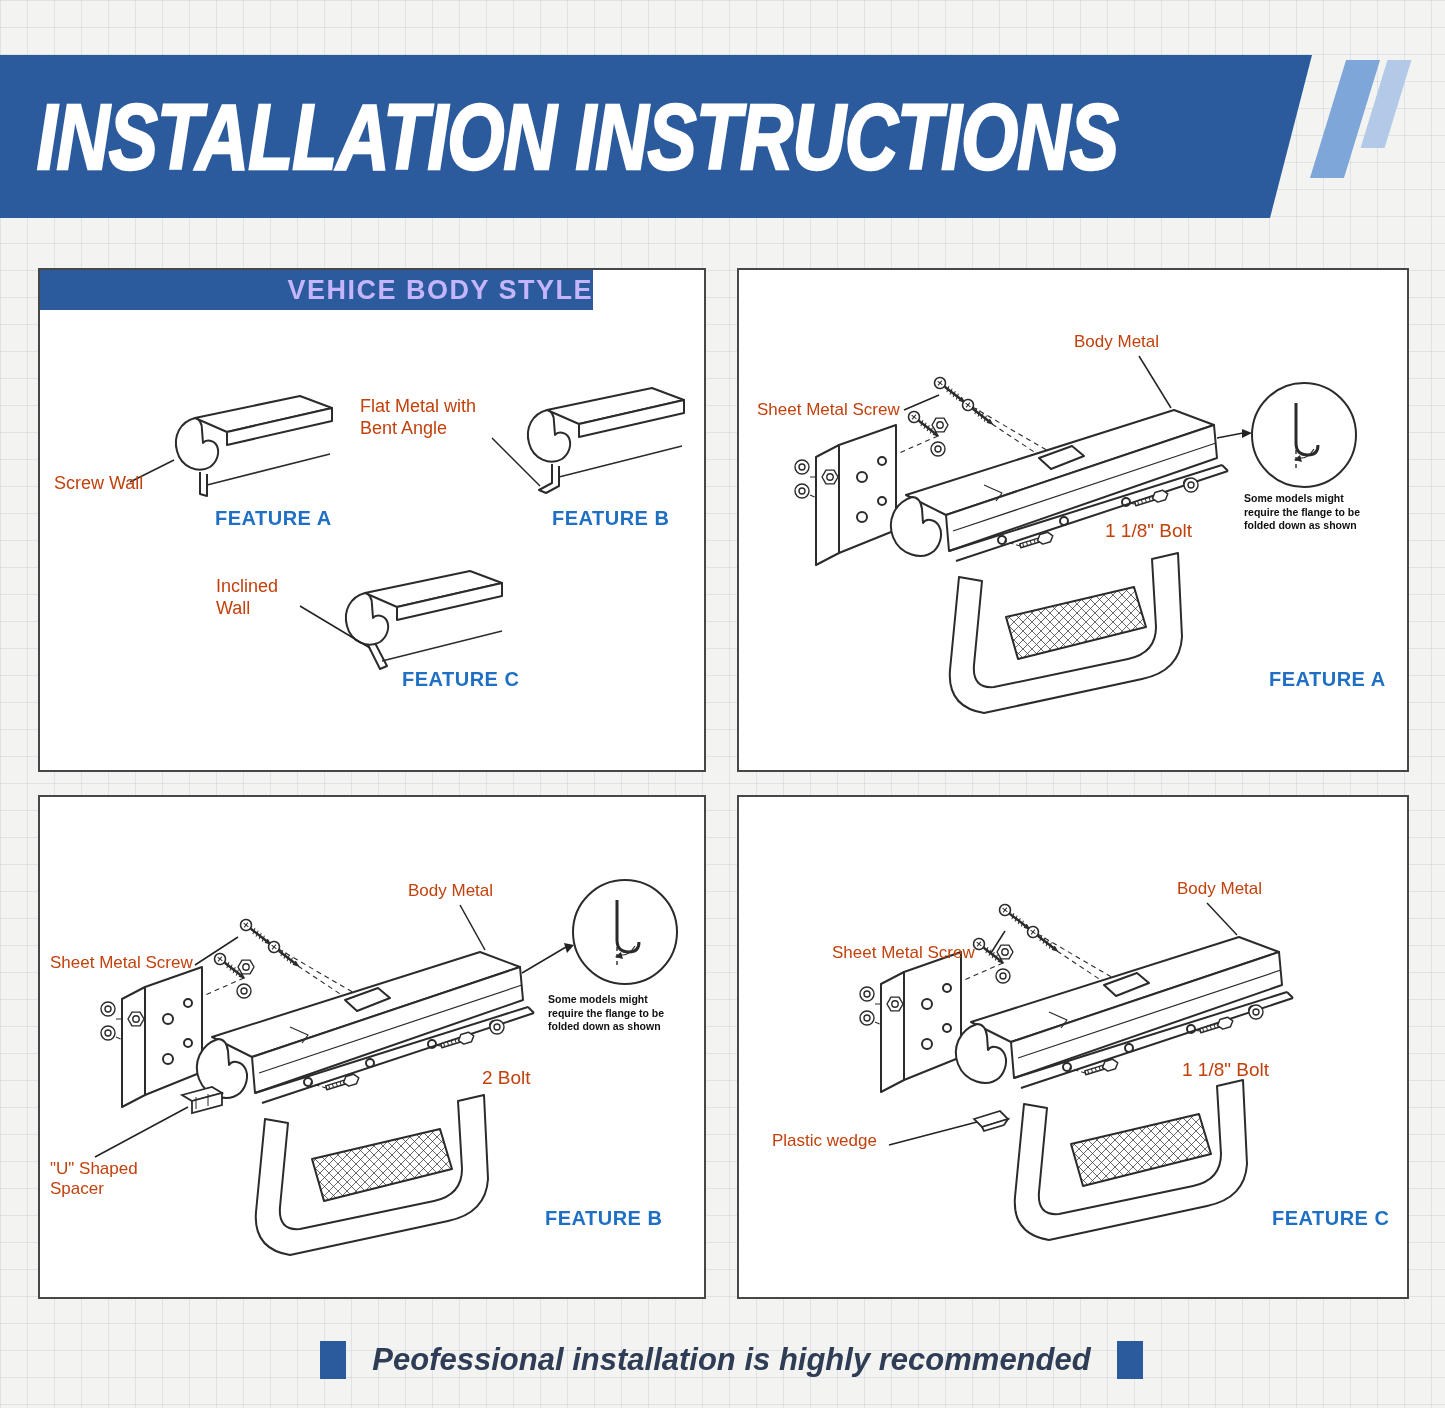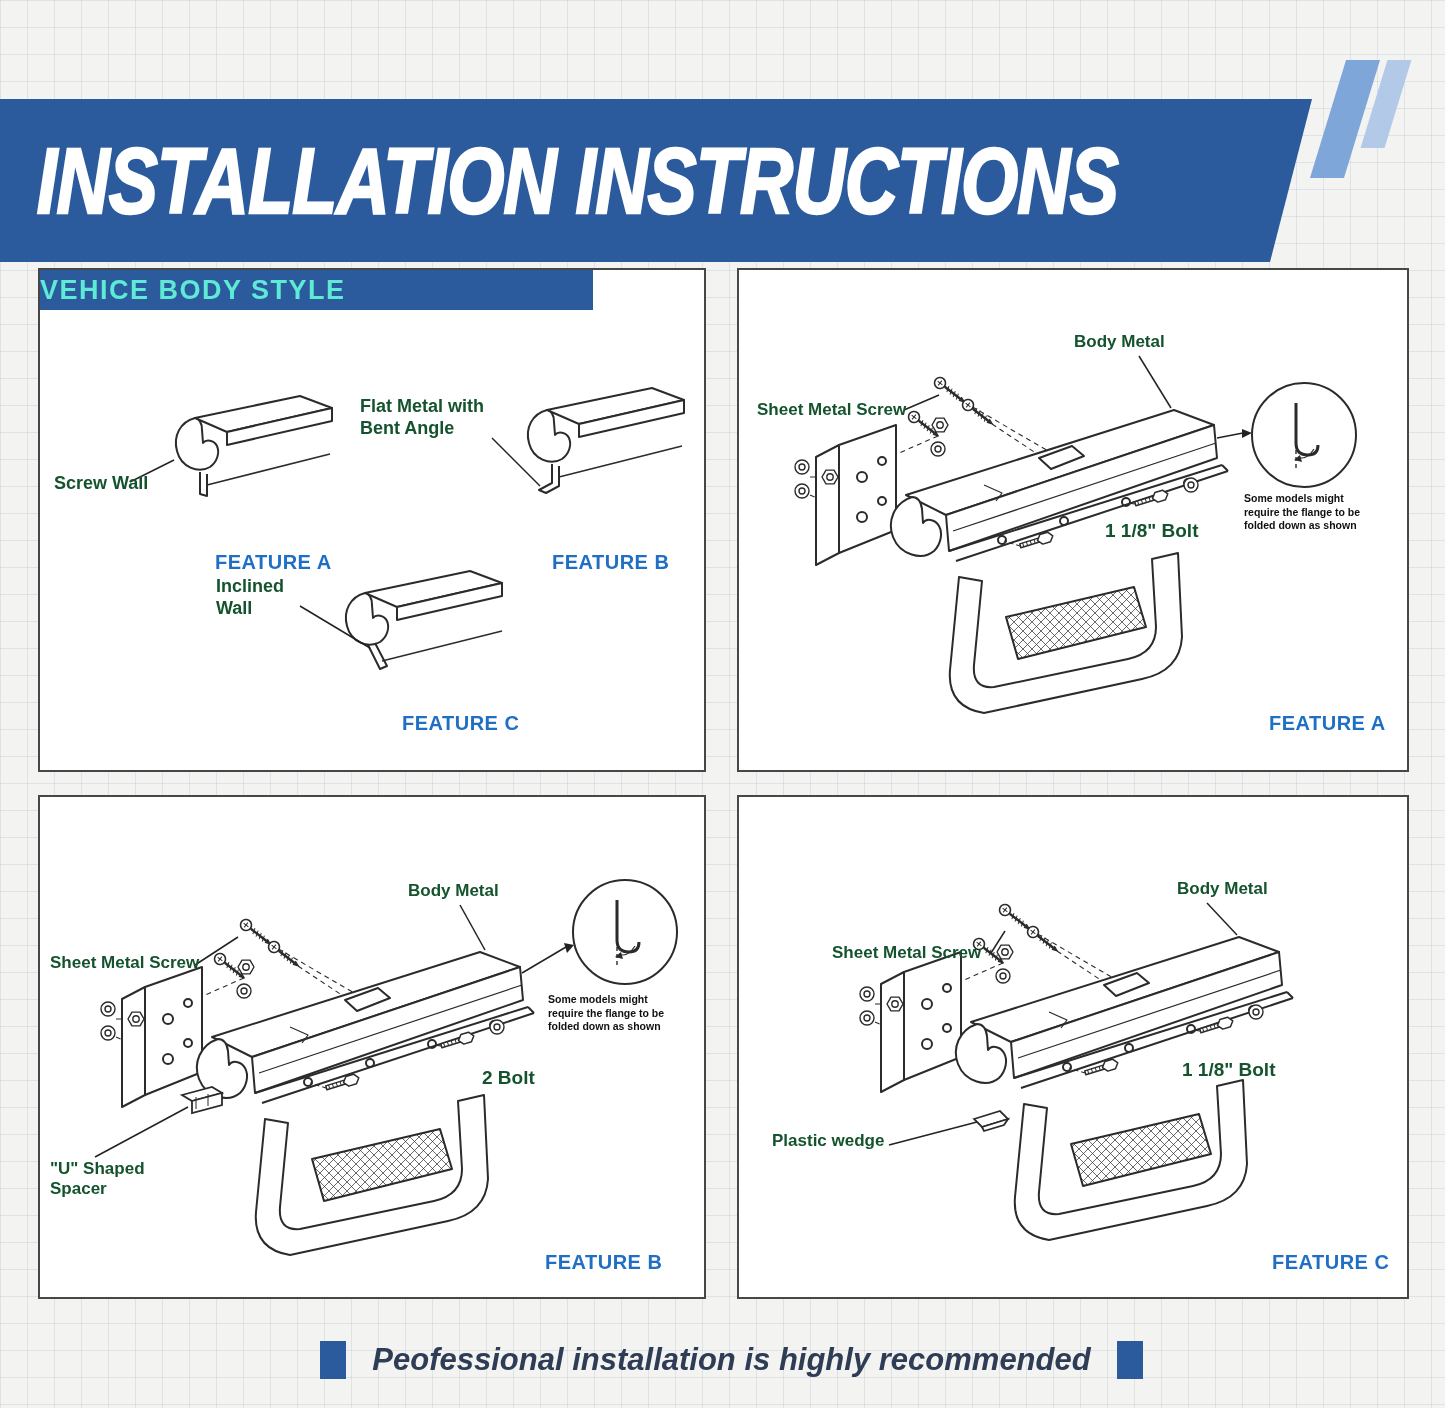--- a/index.html
+++ b/index.html
@@ -10,50 +10,50 @@
       linear-gradient(rgba(150,168,190,.22) 1px, transparent 1px),
       linear-gradient(90deg, rgba(150,168,190,.22) 1px, transparent 1px);
     background-size:27px 27px;
     font-family:"Liberation Sans", sans-serif;
   }
   .defs-svg{position:absolute;width:0;height:0;}
   
   .band{
     position:absolute;left:0;top:55px;width:1312px;height:163px;background:#2b5b9d;
     clip-path:polygon(0 0,100% 0,calc(100% - 42px) 100%,0 100%);
-    display:flex;align-items:center;margin-top:44px;
+    display:flex;align-items:center;
   }
   .band-title{
     color:#fff;font-weight:bold;font-style:italic;font-size:92px;line-height:1;
     white-space:nowrap;letter-spacing:-1px;padding-left:46px;
     transform:scaleX(.8);transform-origin:left center;
     -webkit-text-stroke:2.5px #fff;
   }
   .stripe{position:absolute;transform:skewX(-17deg);}
   .stripe1{left:1328px;top:60px;width:34px;height:118px;background:#7fa6d9;}
   .stripe2{left:1374px;top:60px;width:24px;height:88px;background:#b3c9e8;}
   
   .panel{position:absolute;background:#fff;border:2px solid #474747;}
   .p1{left:38px;top:268px;width:664px;height:500px;}
   .p2{left:737px;top:268px;width:668px;height:500px;}
   .p3{left:38px;top:795px;width:664px;height:500px;}
   .p4{left:737px;top:795px;width:668px;height:500px;}
   .panel-svg{position:absolute;left:0;top:0;width:100%;height:100%;}
   .p1-header{
     position:absolute;left:0;top:0;width:553px;height:40px;background:#2b5b9d;
-    display:flex;align-items:center;justify-content:flex-start;
-    color:#5eead4;font-weight:bold;font-size:27px;letter-spacing:1.5px;
-  }
-  
-  .lbl{position:absolute;font-weight:bold;font-size:17px;color:#14532d;white-space:nowrap;}
+    display:flex;align-items:center;justify-content:flex-end;
+    color:#c4b5fd;font-weight:bold;font-size:27px;letter-spacing:1.5px;
+  }
+  
+  .lbl{position:absolute;font-weight:normal;font-size:17px;color:#c2410c;white-space:nowrap;}
   .lbl18{font-size:18px;}
   .big{font-size:19px;}
   .two{white-space:normal;line-height:1.2;}
   .note{position:absolute;font-weight:bold;font-size:10.5px;line-height:1.3;color:#101010;}
-  .feature{position:absolute;font-weight:bold;font-size:20px;color:#1f6fc4;letter-spacing:.5px;white-space:nowrap;margin-top:44px;}
+  .feature{position:absolute;font-weight:bold;font-size:20px;color:#1f6fc4;letter-spacing:.5px;white-space:nowrap;}
   
   .footer{
     position:absolute;left:0;top:1338px;width:100%;height:44px;
     display:flex;align-items:center;justify-content:center;gap:26px;padding-left:9px;
   }
   .fsq{width:26px;height:38px;background:#2b5b9d;}
   .ftext{font-weight:bold;font-style:italic;font-size:31px;color:#2e3c55;}
 </style>
 </head>
 <body>

